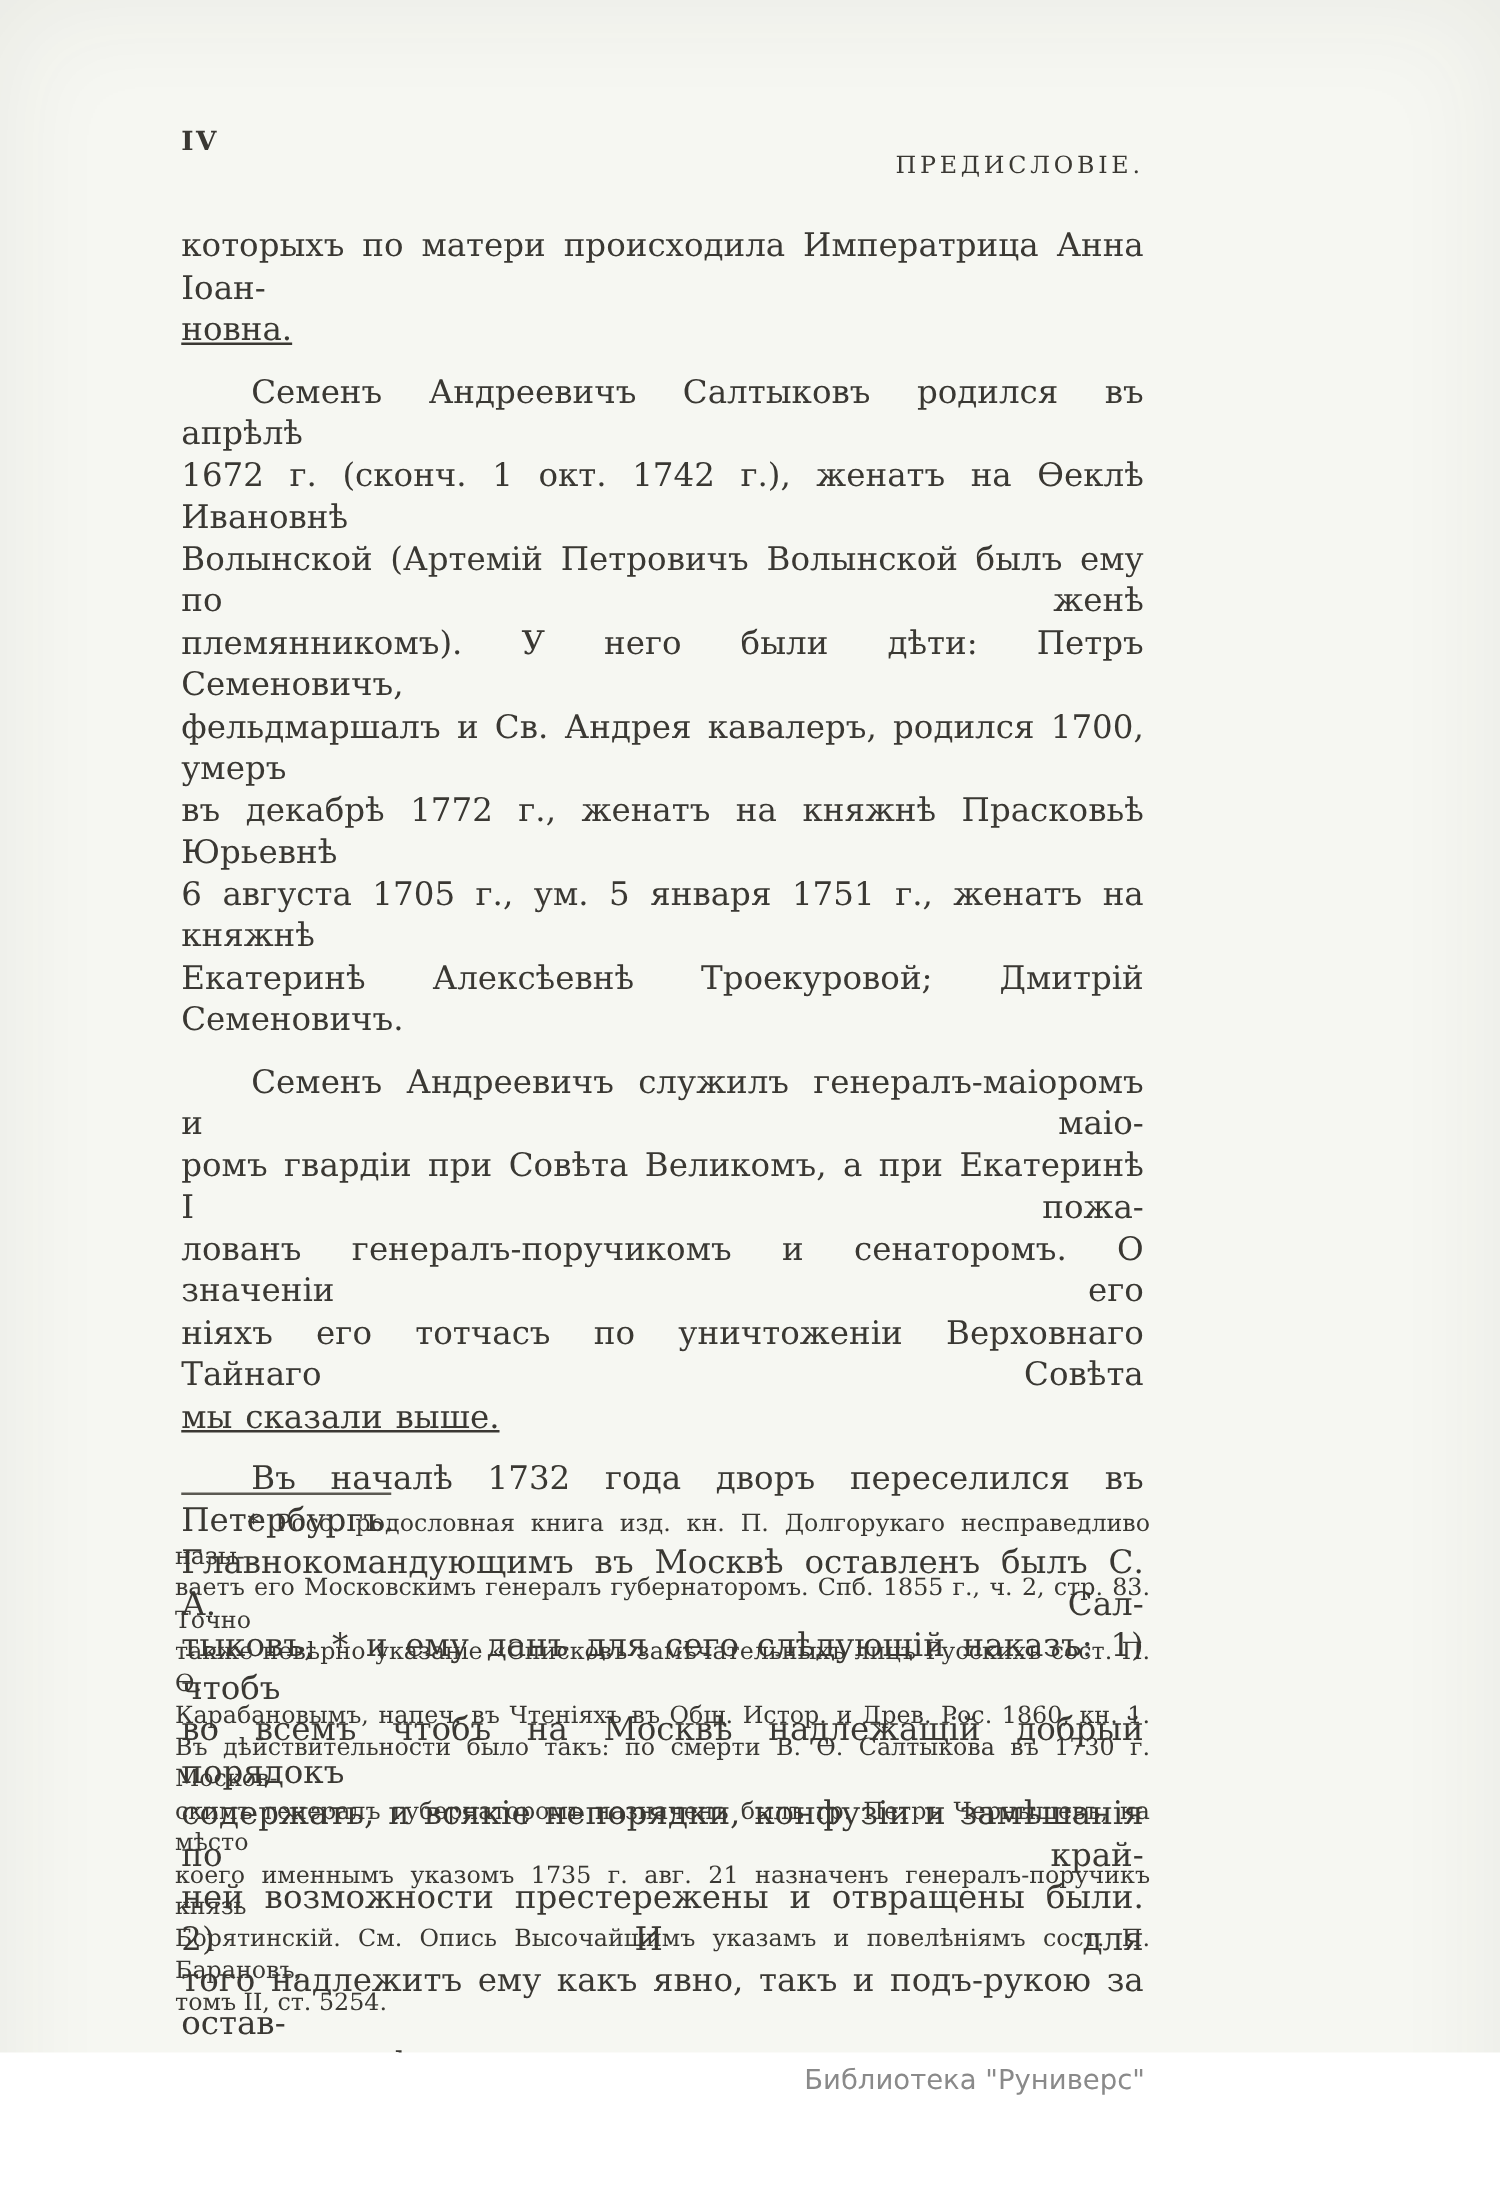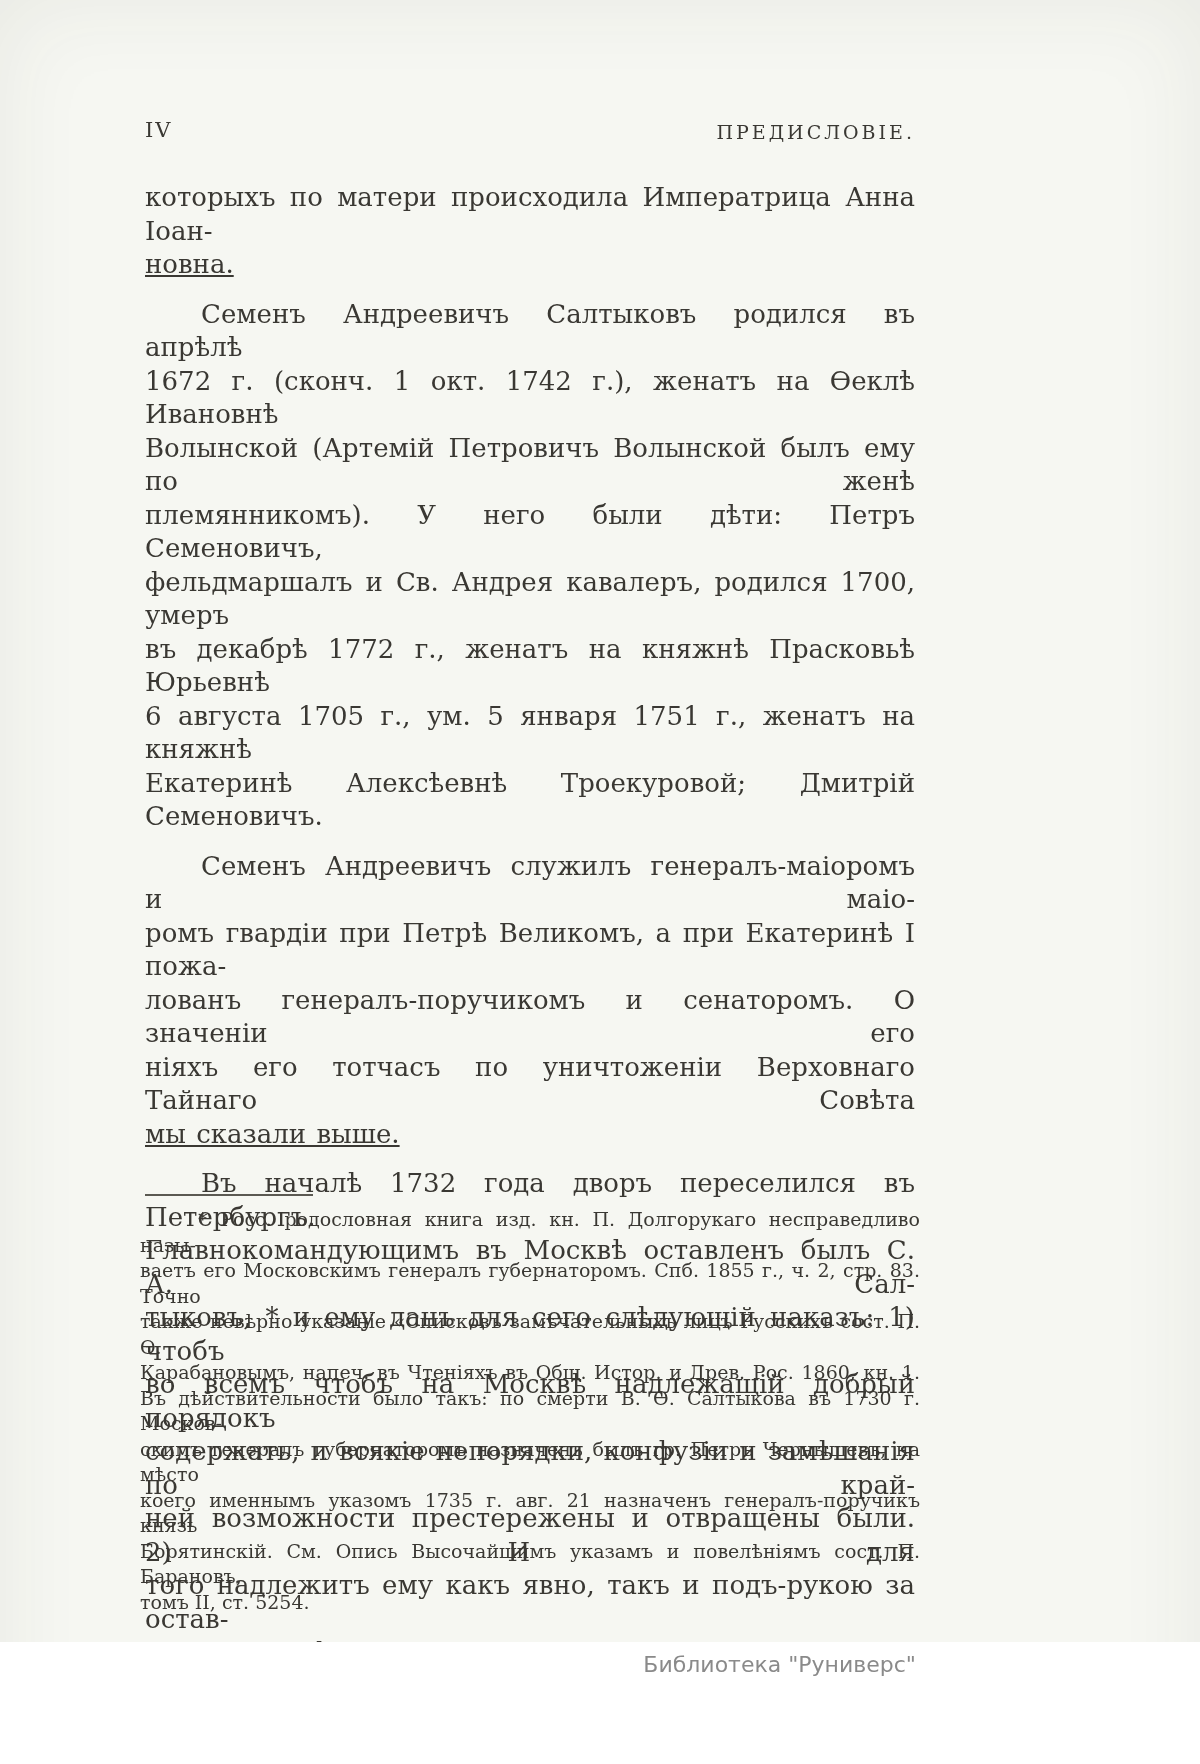--- a/index.html
+++ b/index.html
@@ -20,24 +20,24 @@
   }
   .content {
     position: absolute;
     left: 145px;
     top: 0;
     width: 770px;
   }
   .page-num {
     position: absolute;
     left: 0;
-    top: 118px;
+    top: 100px;
     font-size: 21px;
     letter-spacing: 2px;
-    font-weight: normal;
+    font-weight: bold;
   }
   .running-head {
     position: absolute;
     left: 0;
     top: 121px;
     width: 100%;
     text-align: right;
     font-size: 19px;
     letter-spacing: 3px;
   }
@@ -111,21 +111,21 @@
       <div class="line lastleft">новна.</div>
       <div class="line indent">Семенъ Андреевичъ Салтыковъ родился въ апрѣлѣ</div>
       <div class="line">1672 г. (сконч. 1 окт. 1742 г.), женатъ на Ѳеклѣ Ивановнѣ</div>
       <div class="line">Волынской (Артемій Петровичъ Волынской былъ ему по женѣ</div>
       <div class="line">племянникомъ). У него были дѣти: Петръ Семеновичъ,</div>
       <div class="line">фельдмаршалъ и Св. Андрея кавалеръ, родился 1700, умеръ</div>
       <div class="line">въ декабрѣ 1772 г., женатъ на княжнѣ Прасковьѣ Юрьевнѣ</div>
       <div class="line">6 августа 1705 г., ум. 5 января 1751 г., женатъ на княжнѣ</div>
       <div class="line">Екатеринѣ Алексѣевнѣ Троекуровой; Дмитрій Семеновичъ.</div>
       <div class="line indent">Семенъ Андреевичъ служилъ генералъ-маіоромъ и маіо-</div>
-      <div class="line">ромъ гвардіи при Петрѣ Великомъ, а при Екатеринѣ I пожа-</div>
+      <div class="line">ромъ гвардіи при Совѣта Великомъ, а при Екатеринѣ I пожа-</div>
       <div class="line">лованъ генералъ-поручикомъ и сенаторомъ. О значеніи его</div>
       <div class="line">ніяхъ его тотчасъ по уничтоженіи Верховнаго Тайнаго Совѣта</div>
       <div class="line lastleft">мы сказали выше.</div>
       <div class="line indent">Въ началѣ 1732 года дворъ переселился въ Петербургъ.</div>
       <div class="line">Главнокомандующимъ въ Москвѣ оставленъ былъ С. А. Сал-</div>
       <div class="line">тыковъ, * и ему данъ для сего слѣдующій наказъ: 1) чтобъ</div>
       <div class="line">во всемъ чтобъ на Москвѣ надлежащій добрый порядокъ</div>
       <div class="line">содержать, и всякіе непорядки, конфузіи и замѣшанія по край-</div>
       <div class="line">ней возможности престережены и отвращены были. 2) И для</div>
       <div class="line">того надлежитъ ему какъ явно, такъ и подъ-рукою за остав-</div>

